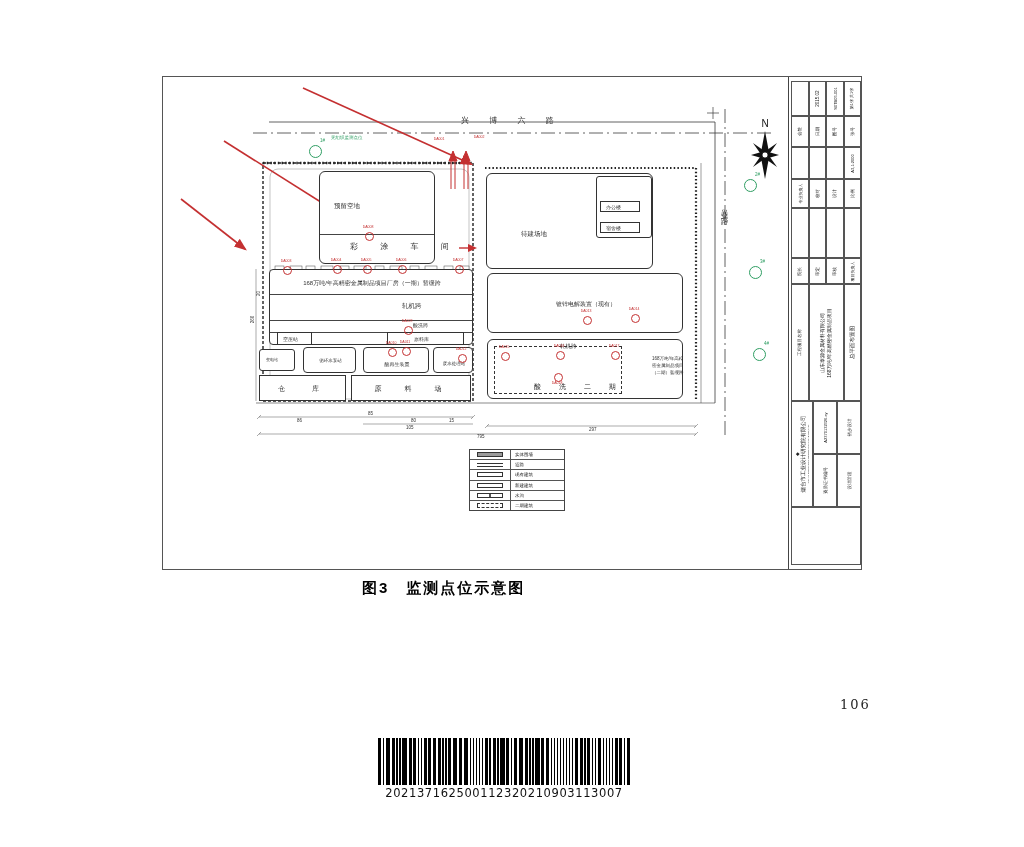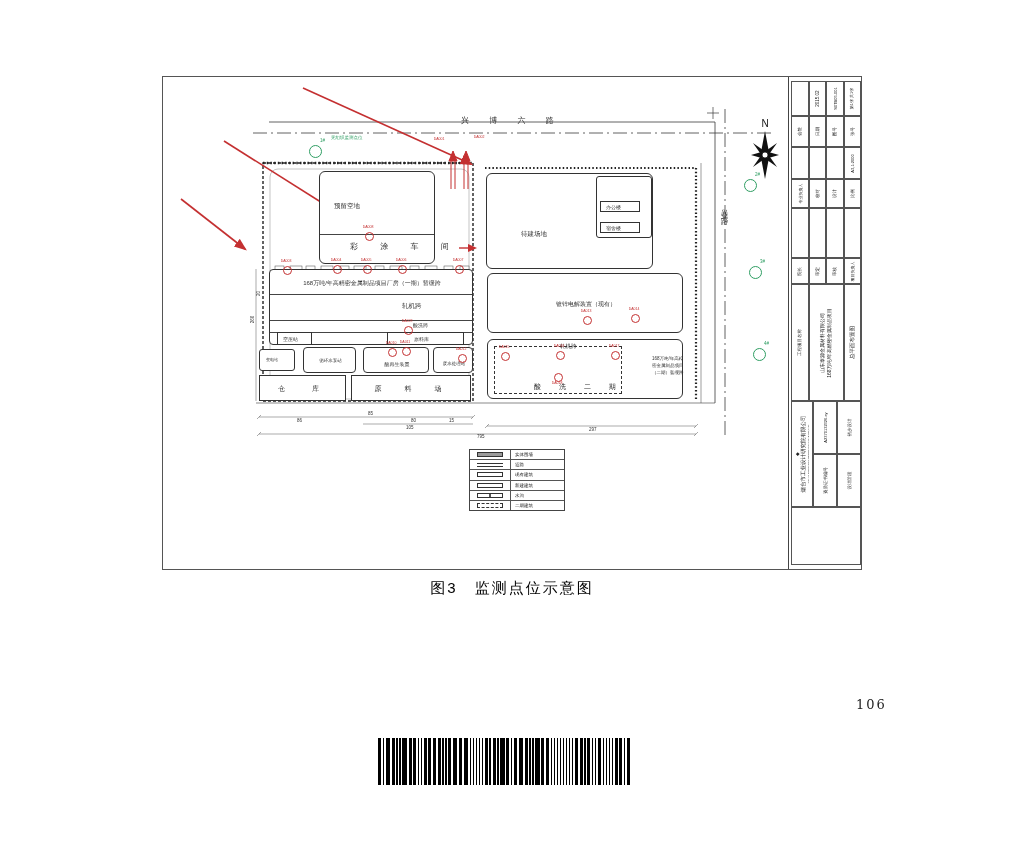--- a/index.html
+++ b/index.html
@@ -36,24 +36,24 @@
   .sw1{border-left:none;border-right:none;height:4px;}
   .sw3{border-width:1.2px;}
   .sw4{background:linear-gradient(115deg,#fff 46%,#555 46%,#555 54%,#fff 54%);}
   .sw5{border-style:dashed;}
   .legtxt{font-size:4.5px;color:#222;padding-left:4px;white-space:nowrap;}
   
   #notes{position:absolute;left:70px;top:358px;width:250px;font-size:7.5px;line-height:9.6px;color:#1c1c1c;z-index:3;}
   #notes .nh{font-weight:bold;}
   #notes .gap{height:7px;}
   
-  #caption{position:absolute;left:362px;top:579px;width:300px;text-align:center;
-           font-size:15px;font-weight:normal;letter-spacing:2px;color:#000;}
+  #caption{position:absolute;left:362px;top:579px;width:300px;
+           font-size:15px;font-weight:bold;letter-spacing:2px;color:#000;}
   #pageno{position:absolute;left:840px;top:697px;font-family:"DejaVu Serif",serif;
-          font-size:13px;letter-spacing:2px;color:#222;margin-left:16px;}
+          font-size:13px;letter-spacing:2px;color:#222;}
   #barcode{position:absolute;left:378px;top:738px;width:252px;height:47px;background:#fff;}
   #barcode .bar{position:absolute;top:0;bottom:0;background:#000;}
   #bcdigits{position:absolute;left:370px;top:786px;width:268px;text-align:center;
             font-size:11.5px;letter-spacing:0.6px;color:#111;font-family:"DejaVu Sans",sans-serif;}
   .vtext{writing-mode:vertical-rl;letter-spacing:3px;}
 </style>
 </head>
 <body>
 
 <div id="page">
@@ -494,14 +494,15 @@
       <div class="bar" style="left: 219.927px; width: 3.05455px;"></div>
       <div class="bar" style="left: 224.509px; width: 1.52727px;"></div>
       <div class="bar" style="left: 227.564px; width: 1.52727px;"></div>
       <div class="bar" style="left: 230.618px; width: 1.52727px;"></div>
       <div class="bar" style="left: 233.673px; width: 1.52727px;"></div>
       <div class="bar" style="left: 236.727px; width: 3.05455px;"></div>
       <div class="bar" style="left: 241.309px; width: 3.05455px;"></div>
       <div class="bar" style="left: 245.891px; width: 1.52727px;"></div>
       <div class="bar" style="left: 248.945px; width: 3.05455px;"></div>
     </div>
+  <div id="bcdigits">202137162500112320210903113007</div>
 
 </div>
 
 </body></html>

